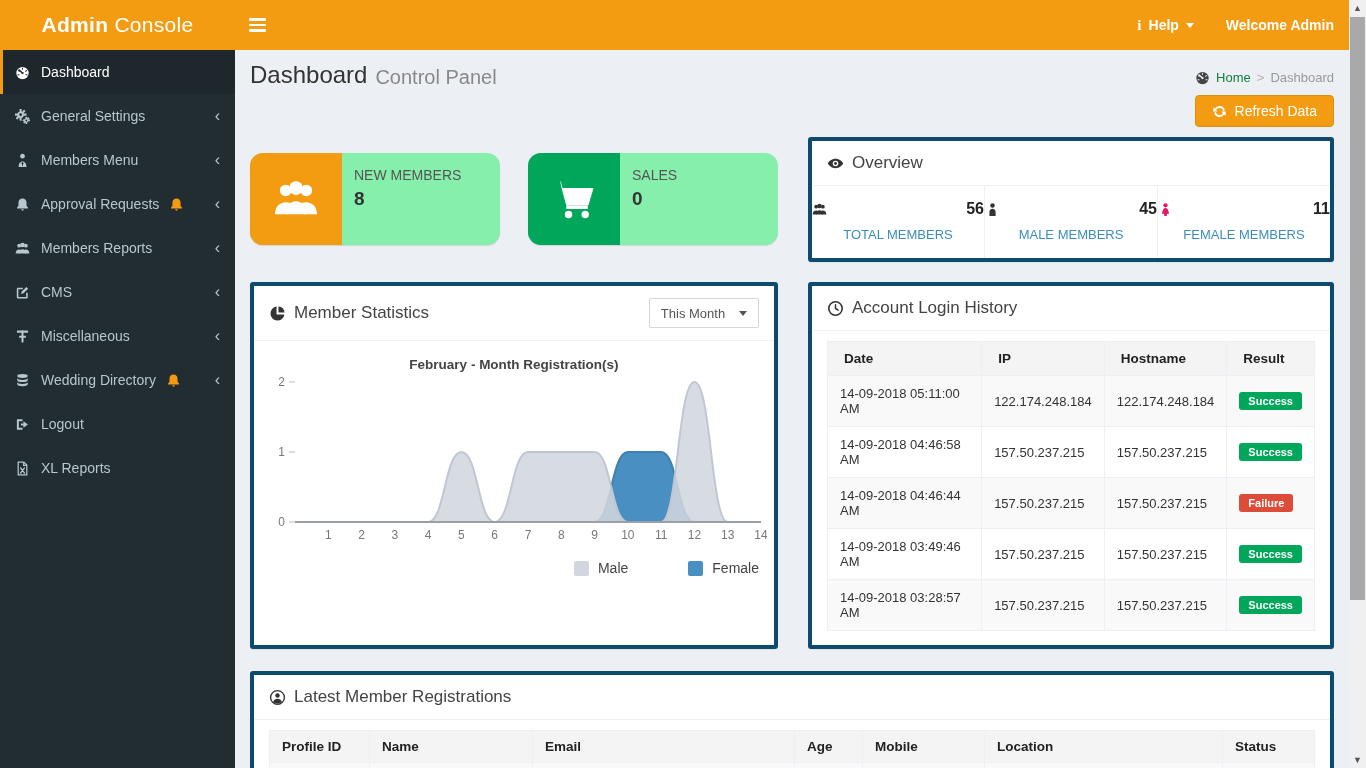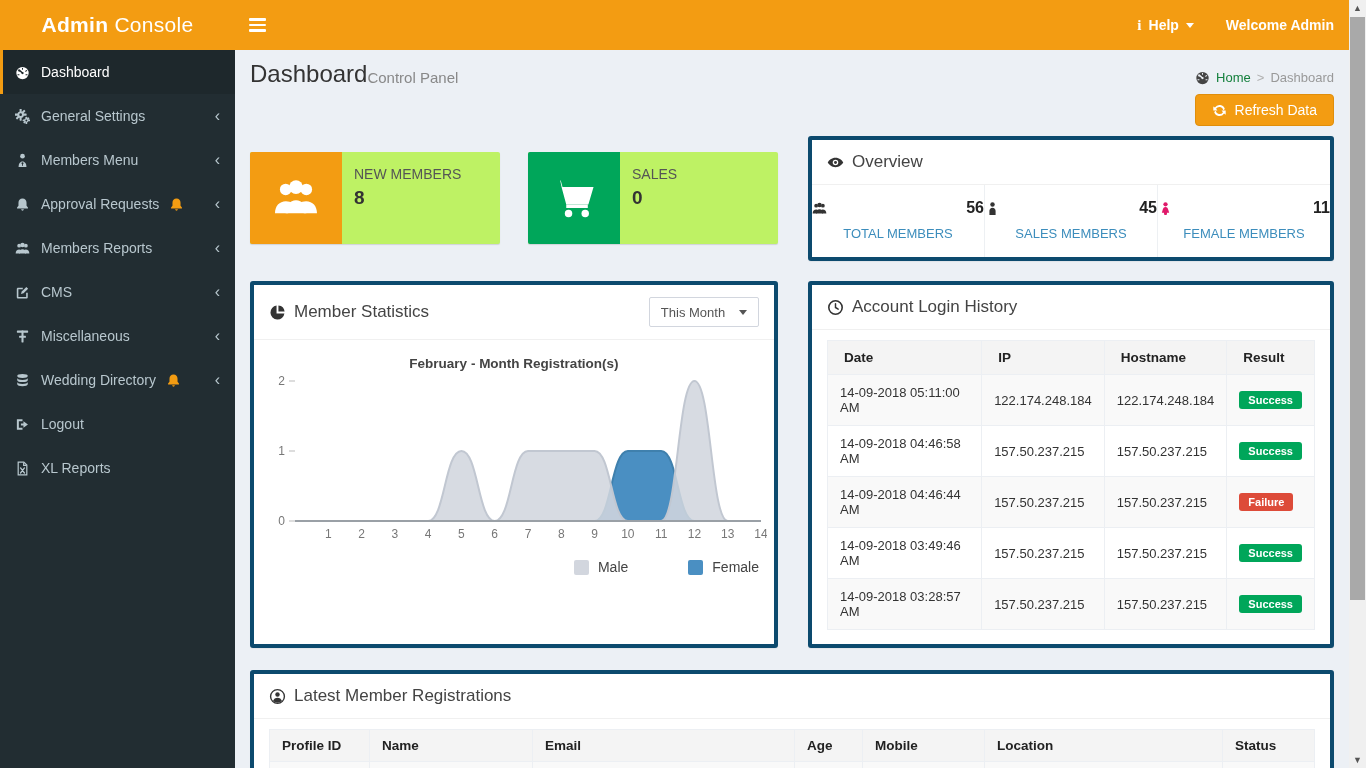--- a/index.html
+++ b/index.html
@@ -27,35 +27,35 @@
   .side-item .mini-bell { margin-left: 10px; color: #f39c12; display: inline-flex; }
   .side-item .arrow { margin-left: auto; font-size: 16px; line-height: 1; color: #b8c7ce; }
 
   .ic svg { width: 15px; height: 15px; display: block; }
   .ic.lg svg { width: 17px; height: 17px; }
 
   
   .content { position: absolute; top: 50px; left: 235px; right: 0; bottom: 0; padding: 10px 32px 0 15px; background: #ecf0f5; overflow: hidden; }
   .content-header { display: flex; align-items: center; }
   .page-title { font-size: 24px; font-weight: normal; color: #333; }
-  .page-subtitle { font-size: 15px; color: #888; padding-top: 6px; }
+  .page-subtitle { font-size: 20px; color: #888; margin-left: 8px; padding-top: 6px; }
   .crumb { --icon-bg: #ecf0f5; margin-left: auto; display: flex; align-items: center; gap: 6px; font-size: 13px; color: #444; padding-top: 6px; }
   .crumb .ic { color: #444; display: inline-flex; }
   .crumb .sep { color: #b0b0b0; }
   .crumb .current { color: #999; }
 
   .row1 { display: flex; gap: 30px; margin-top: 6px; }
   .row2 { display: flex; gap: 30px; margin-top: 20px; }
   .row3 { margin-top: 22px; }
   .col-l { width: 528px; flex: 0 0 528px; }
   .col-r { width: 526px; flex: 0 0 526px; }
 
   
   .info-boxes { display: flex; gap: 28px; padding-top: 58px; }
-  .info-box { width: 250px; height: 92px; background: #bef264; border-radius: 2px; box-shadow: 0 1px 1px rgba(0,0,0,.12); display: flex; overflow: hidden; }
+  .info-box { width: 250px; height: 92px; background: #86efac; border-radius: 13px; box-shadow: 0 1px 1px rgba(0,0,0,.12); display: flex; overflow: hidden; }
   .ib-icon { width: 92px; flex: 0 0 92px; display: flex; align-items: center; justify-content: center; color: #fff; }
   .ib-icon svg { width: 46px; height: 46px; }
   .ib-body { padding: 14px 12px; }
   .ib-label { font-size: 14px; color: #555; }
   .ib-value { font-size: 19px; font-weight: bold; color: #333; margin-top: 5px; }
 
   
   .box { background: #fff; border: 4px solid #0c4a6e; border-radius: 3px; box-shadow: 0 1px 1px rgba(0,0,0,.05); }
   .box-header { display: flex; align-items: center; gap: 8px; padding: 12px 15px; font-size: 17px; color: #444; border-bottom: 1px solid #f0f0f0; }
   .box-header .ic { color: #333; display: inline-flex; }
@@ -363,21 +363,21 @@
             <div class="stat">
               <div class="stat-top">
                 <span class="ic" style="color:#333333">
                   <svg viewBox="0 0 16 16" fill="currentColor" xmlns="http://www.w3.org/2000/svg">
                     <circle cx="8" cy="3.7" r="2.4"></circle>
                     <path d="M4.7 15v-4.4c0-2 1.3-3.4 3.3-3.4s3.3 1.4 3.3 3.4V15z"></path>
                   </svg>
                 </span>
                 <span>45</span>
               </div>
-              <div class="stat-label">SALES MEMBERS</div>
+              <div class="stat-label">MALE MEMBERS</div>
             </div>
             <div class="stat">
               <div class="stat-top">
                 <span class="ic" style="color:#e0196a">
                   <svg viewBox="0 0 16 16" fill="currentColor" xmlns="http://www.w3.org/2000/svg">
                     <circle cx="8" cy="3.5" r="2.3"></circle>
                     <path d="M8 6.4c1.7 0 2.5 1.1 3.3 4.1l.6 2.1H9.7L9.2 15H6.8l-.5-2.4H4.1l.6-2.1C5.5 7.5 6.3 6.4 8 6.4z"></path>
                   </svg>
                 </span>
                 <span>11</span>

